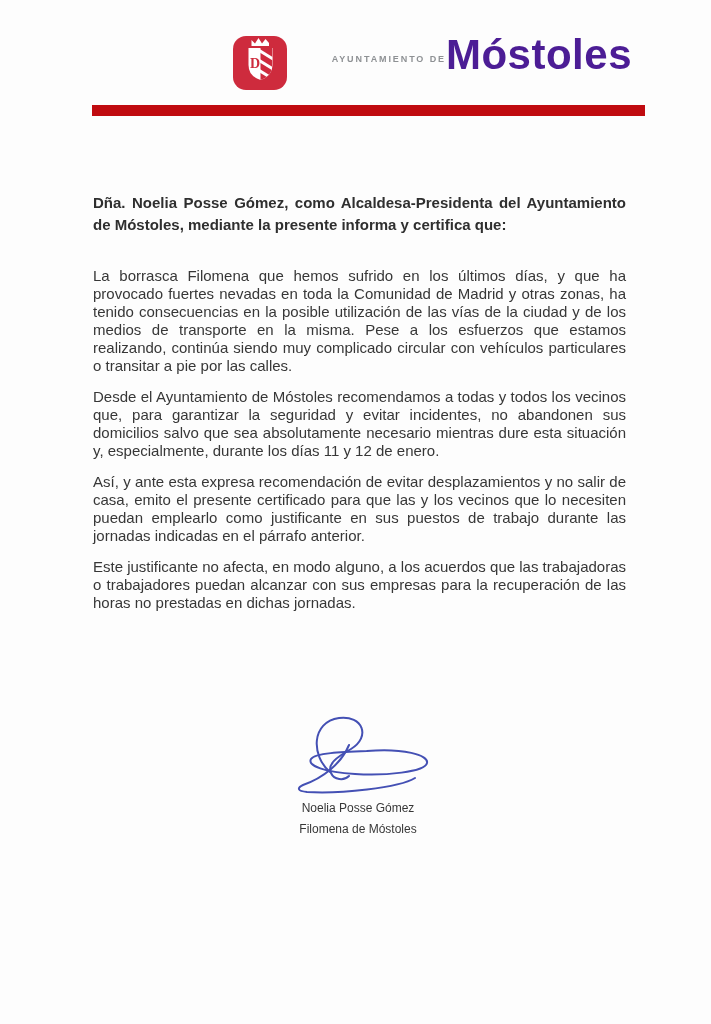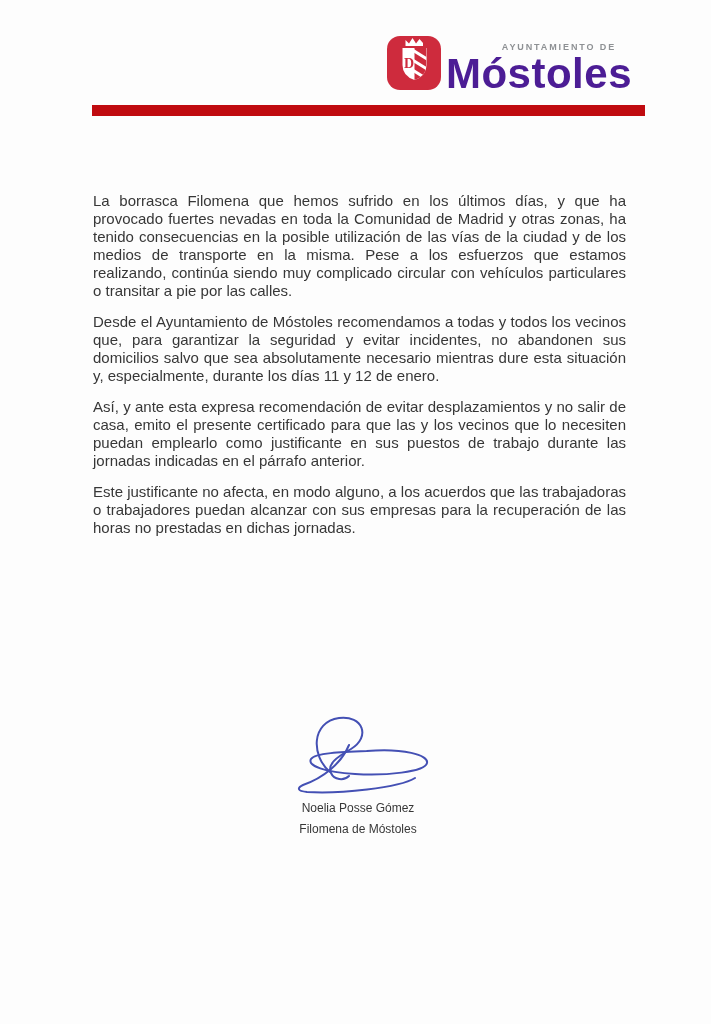--- a/index.html
+++ b/index.html
@@ -17,21 +17,21 @@
 
   
   .logo {
     position: absolute;
     top: 33px;
     right: 79px;
     display: flex;
     align-items: flex-start;
   }
   .crest { display: block; margin-right: 3px; }
-  .logo-text { display: flex; flex-direction: column; align-items: center; }
+  .logo-text { display: flex; flex-direction: row; align-items: center; }
   .logo-sub {
     font-size: 9px;
     letter-spacing: 1.9px;
     font-weight: bold;
     color: #8e9194;
     margin-top: 9px;
     margin-left: 40px;
     white-space: nowrap;
   }
   .logo-title {
@@ -118,20 +118,21 @@
     </svg>
     <div class="logo-text">
       <div class="logo-sub">AYUNTAMIENTO DE</div>
       <div class="logo-title">Móstoles</div>
     </div>
   </div>
 
   <div class="red-bar"></div>
 
   <div class="content">
+    <p class="heading">Dña. Noelia Posse Gómez, como Alcaldesa-Presidenta del Ayuntamiento de Móstoles, mediante la presente informa y certifica que:</p>
     <p>La borrasca Filomena que hemos sufrido en los últimos días, y que ha provocado fuertes nevadas en toda la Comunidad de Madrid y otras zonas, ha tenido consecuencias en la posible utilización de las vías de la ciudad y de los medios de transporte en la misma. Pese a los esfuerzos que estamos realizando, continúa siendo muy complicado circular con vehículos particulares o transitar a pie por las calles.</p>
     <p>Desde el Ayuntamiento de Móstoles recomendamos a todas y todos los vecinos que, para garantizar la seguridad y evitar incidentes, no abandonen sus domicilios salvo que sea absolutamente necesario mientras dure esta situación y, especialmente, durante los días 11 y 12 de enero.</p>
     <p>Así, y ante esta expresa recomendación de evitar desplazamientos y no salir de casa, emito el presente certificado para que las y los vecinos que lo necesiten puedan emplearlo como justificante en sus puestos de trabajo durante las jornadas indicadas en el párrafo anterior.</p>
     <p>Este justificante no afecta, en modo alguno, a los acuerdos que las trabajadoras o trabajadores puedan alcanzar con sus empresas para la recuperación de las horas no prestadas en dichas jornadas.</p>
   </div>
 
   <div class="sig-block">
     <svg class="sig-svg" width="150" height="84" viewBox="0 0 150 84" xmlns="http://www.w3.org/2000/svg" fill="none" stroke="#4450b4" stroke-width="2" stroke-linecap="round">
 
       <path d="M 47,60 C 28,44 28,10 56,6 C 80,3 88,25 68,37 C 54,45 44,52 48,61 C 51,68 61,69 66,64"></path>

